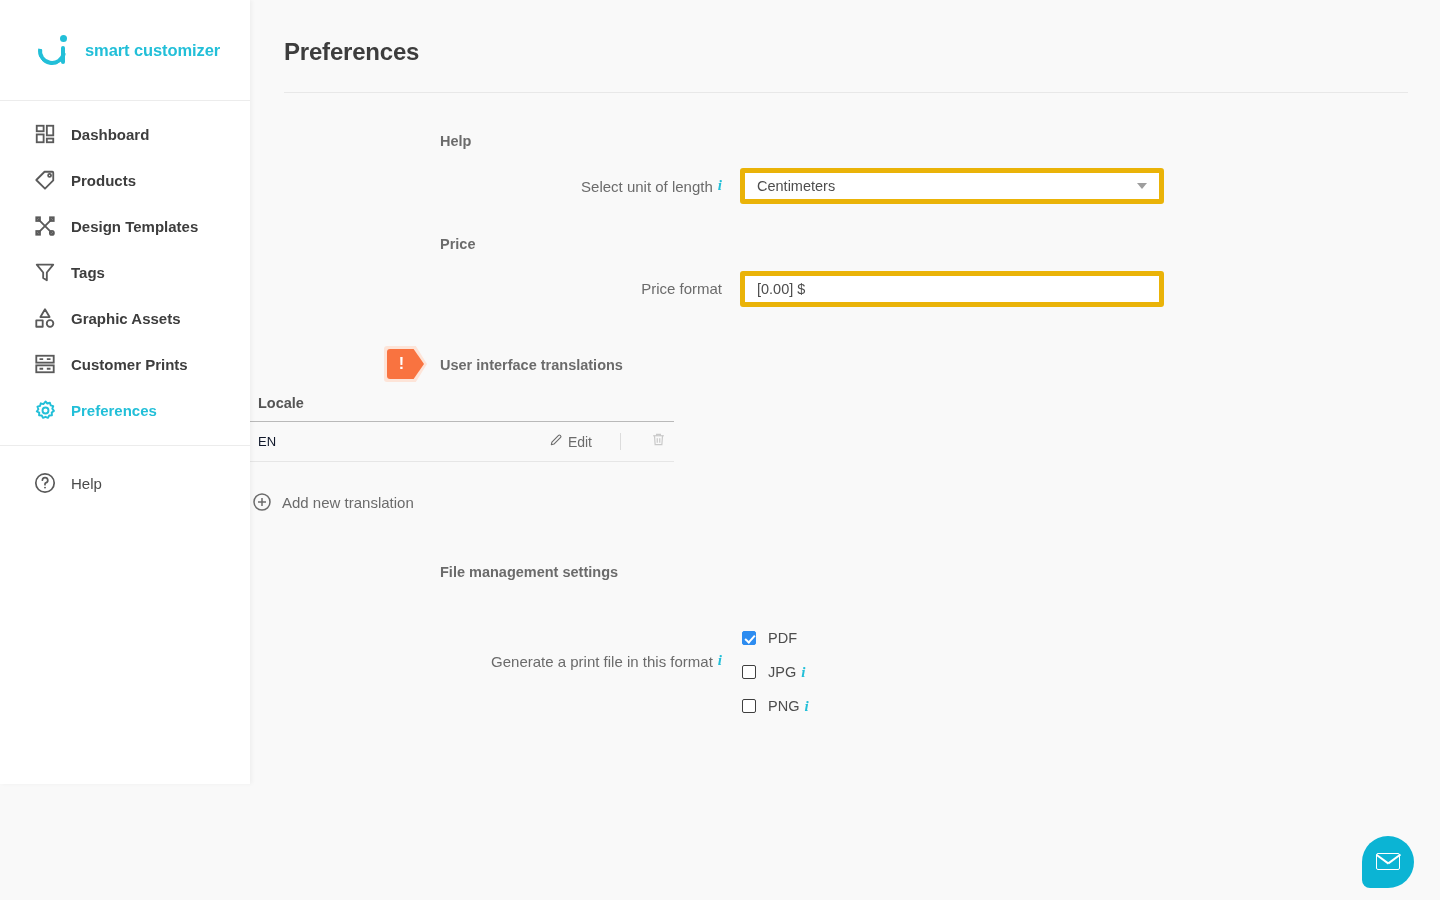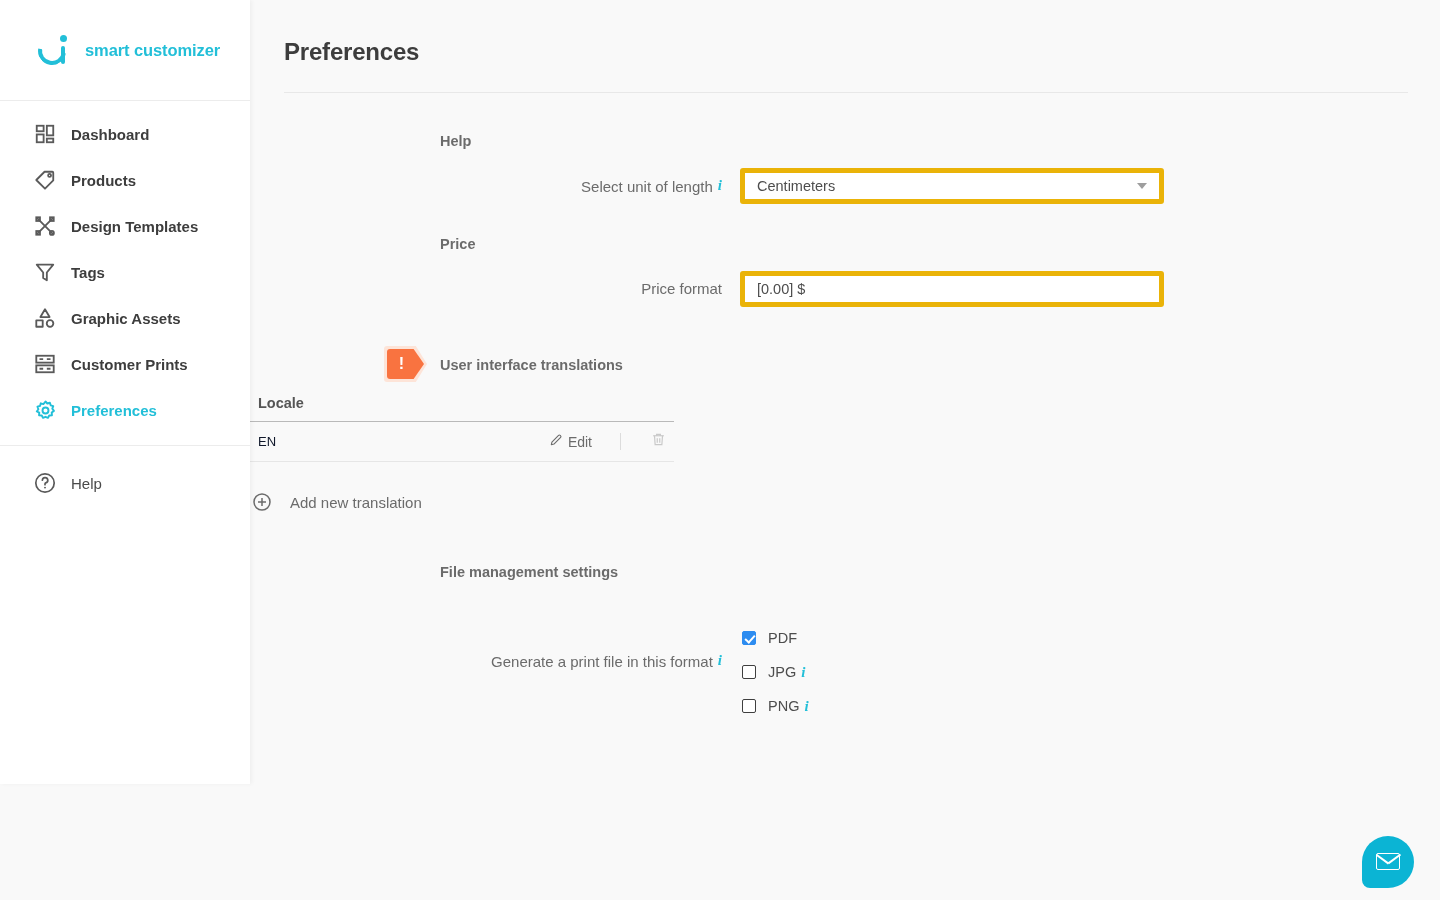--- a/index.html
+++ b/index.html
@@ -282,21 +282,21 @@
     padding: 0 8px 0 14px;
     color: #c9c9c9;
     cursor: pointer;
     display: flex;
     align-items: center;
   }
 
   .add-link {
     display: flex;
     align-items: center;
-    gap: 18px;
+    gap: 10px;
     margin-top: 30px;
     padding-left: 2px;
     font-size: 15px;
     color: #6b6b6b;
     cursor: pointer;
   }
   .add-link .plus {
     width: 20px; height: 20px;
     flex: 0 0 20px;
     color: #6b6b6b;

